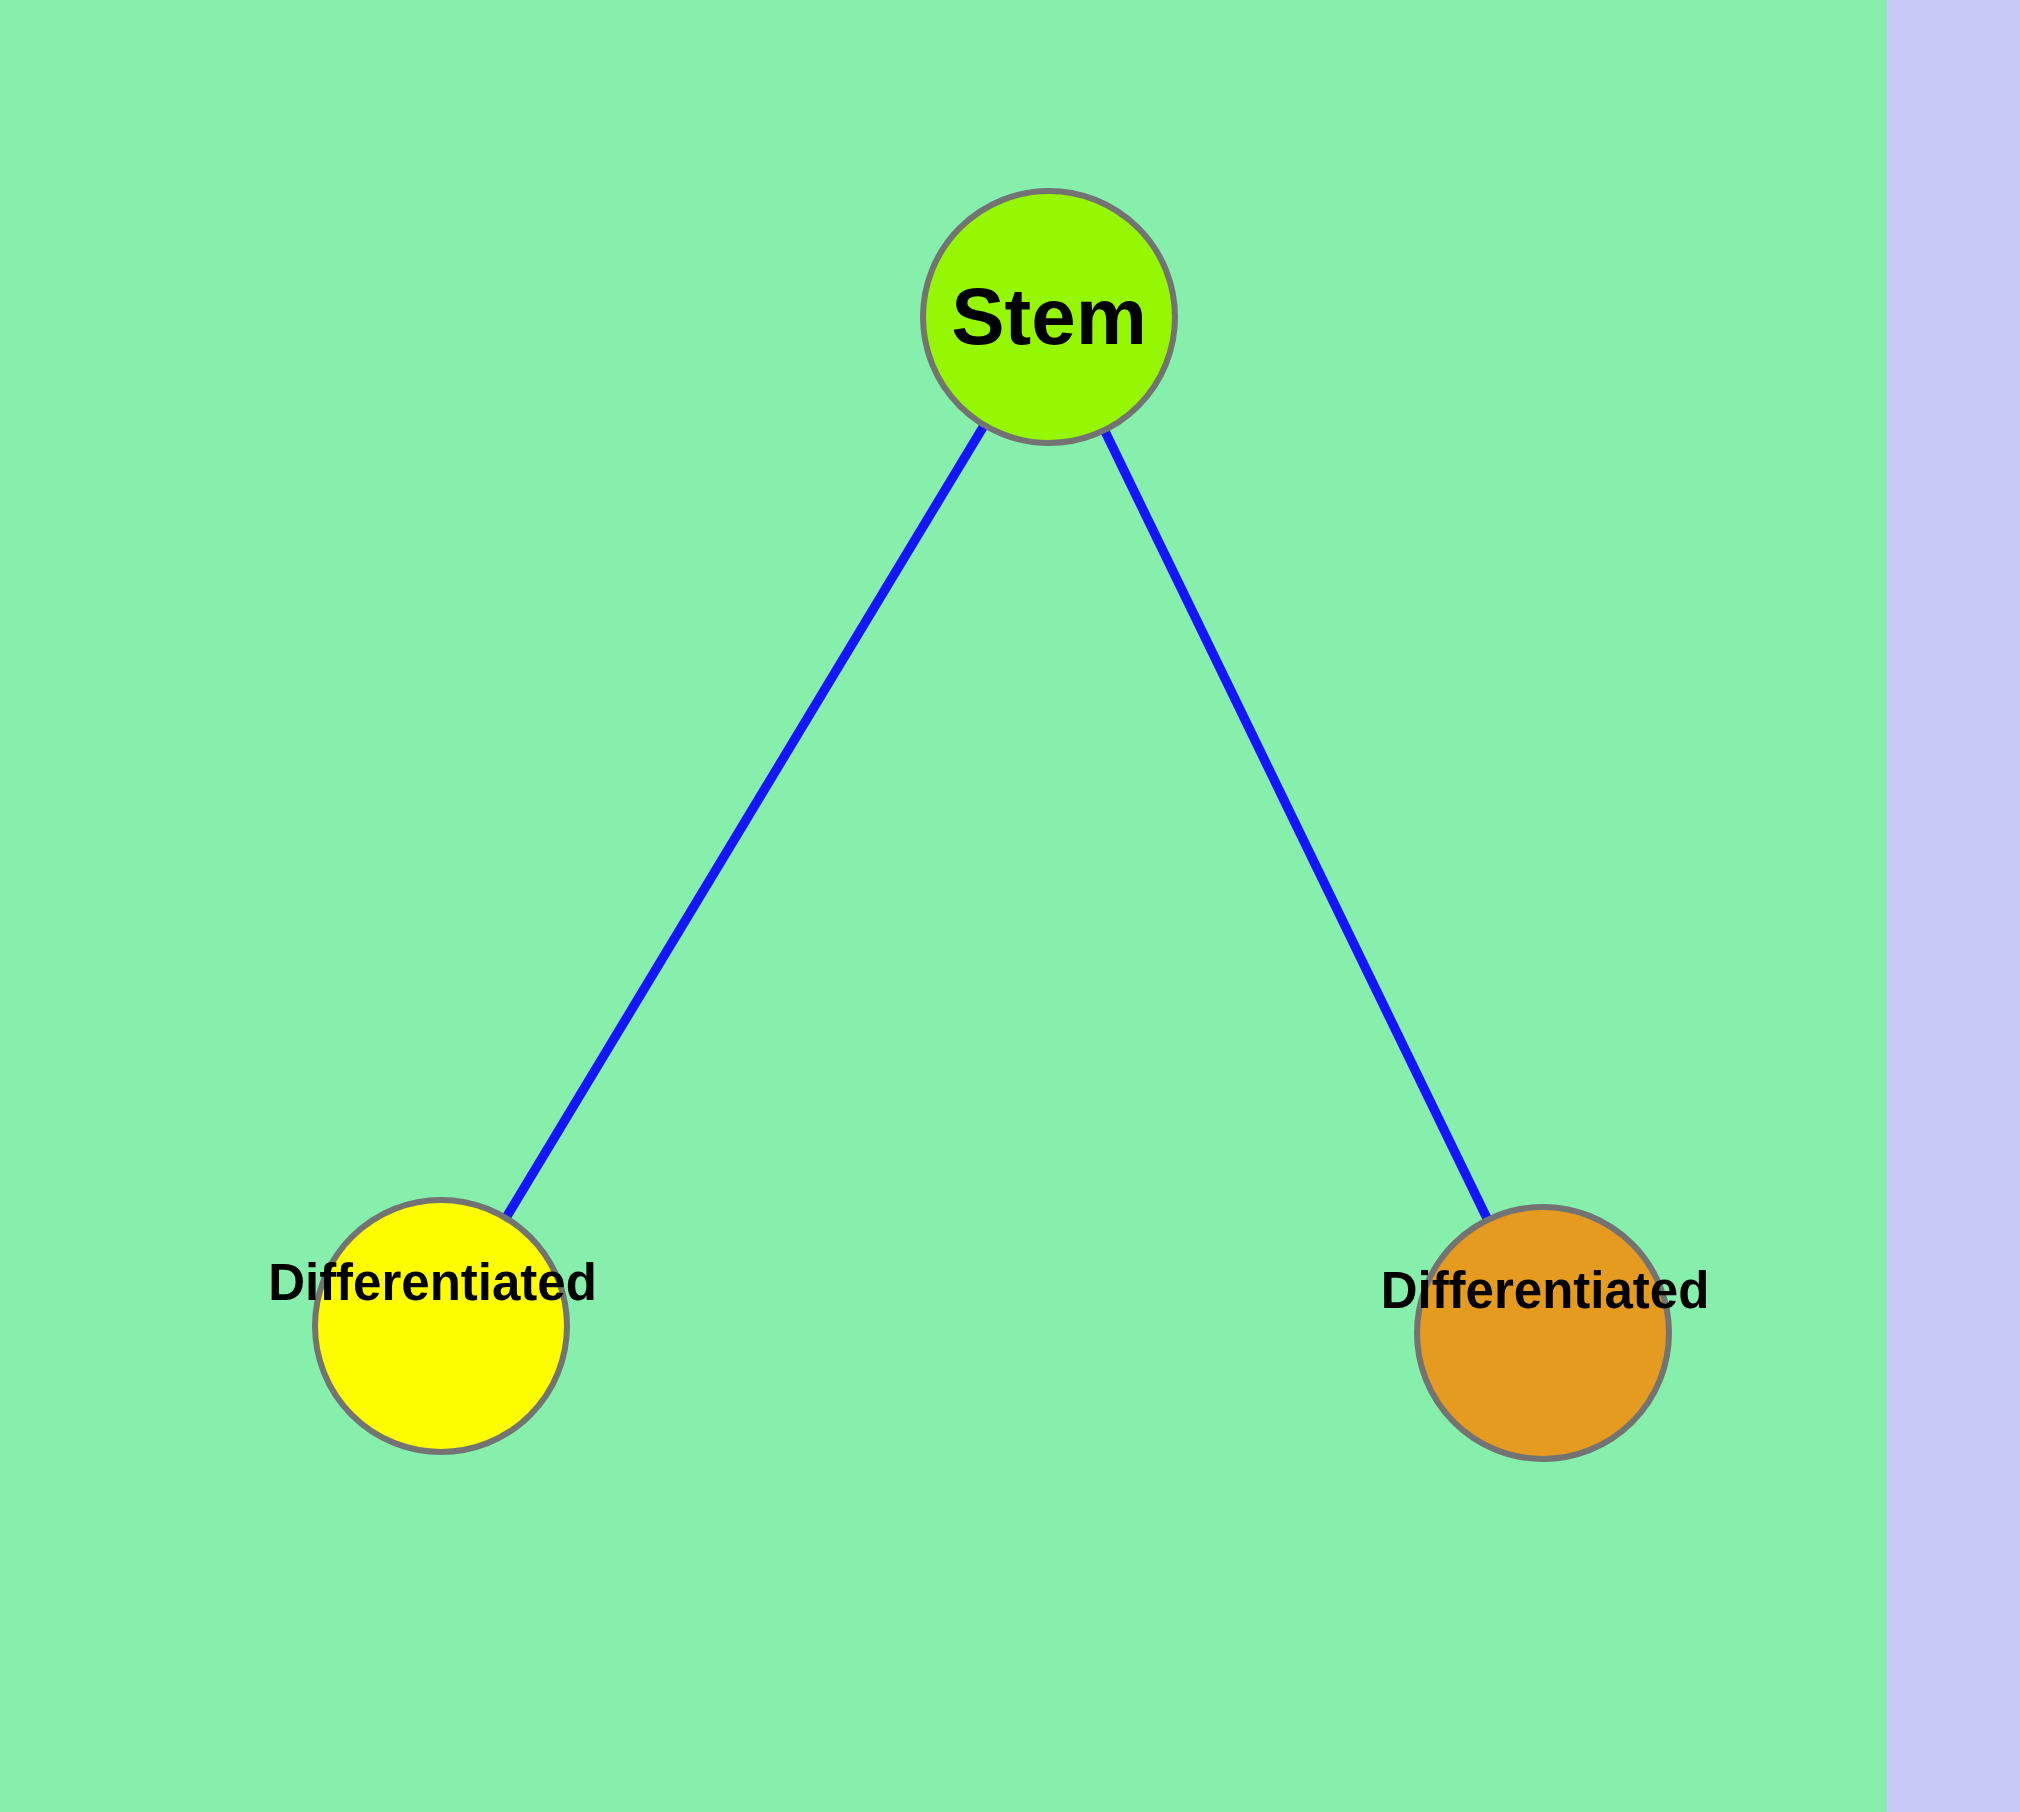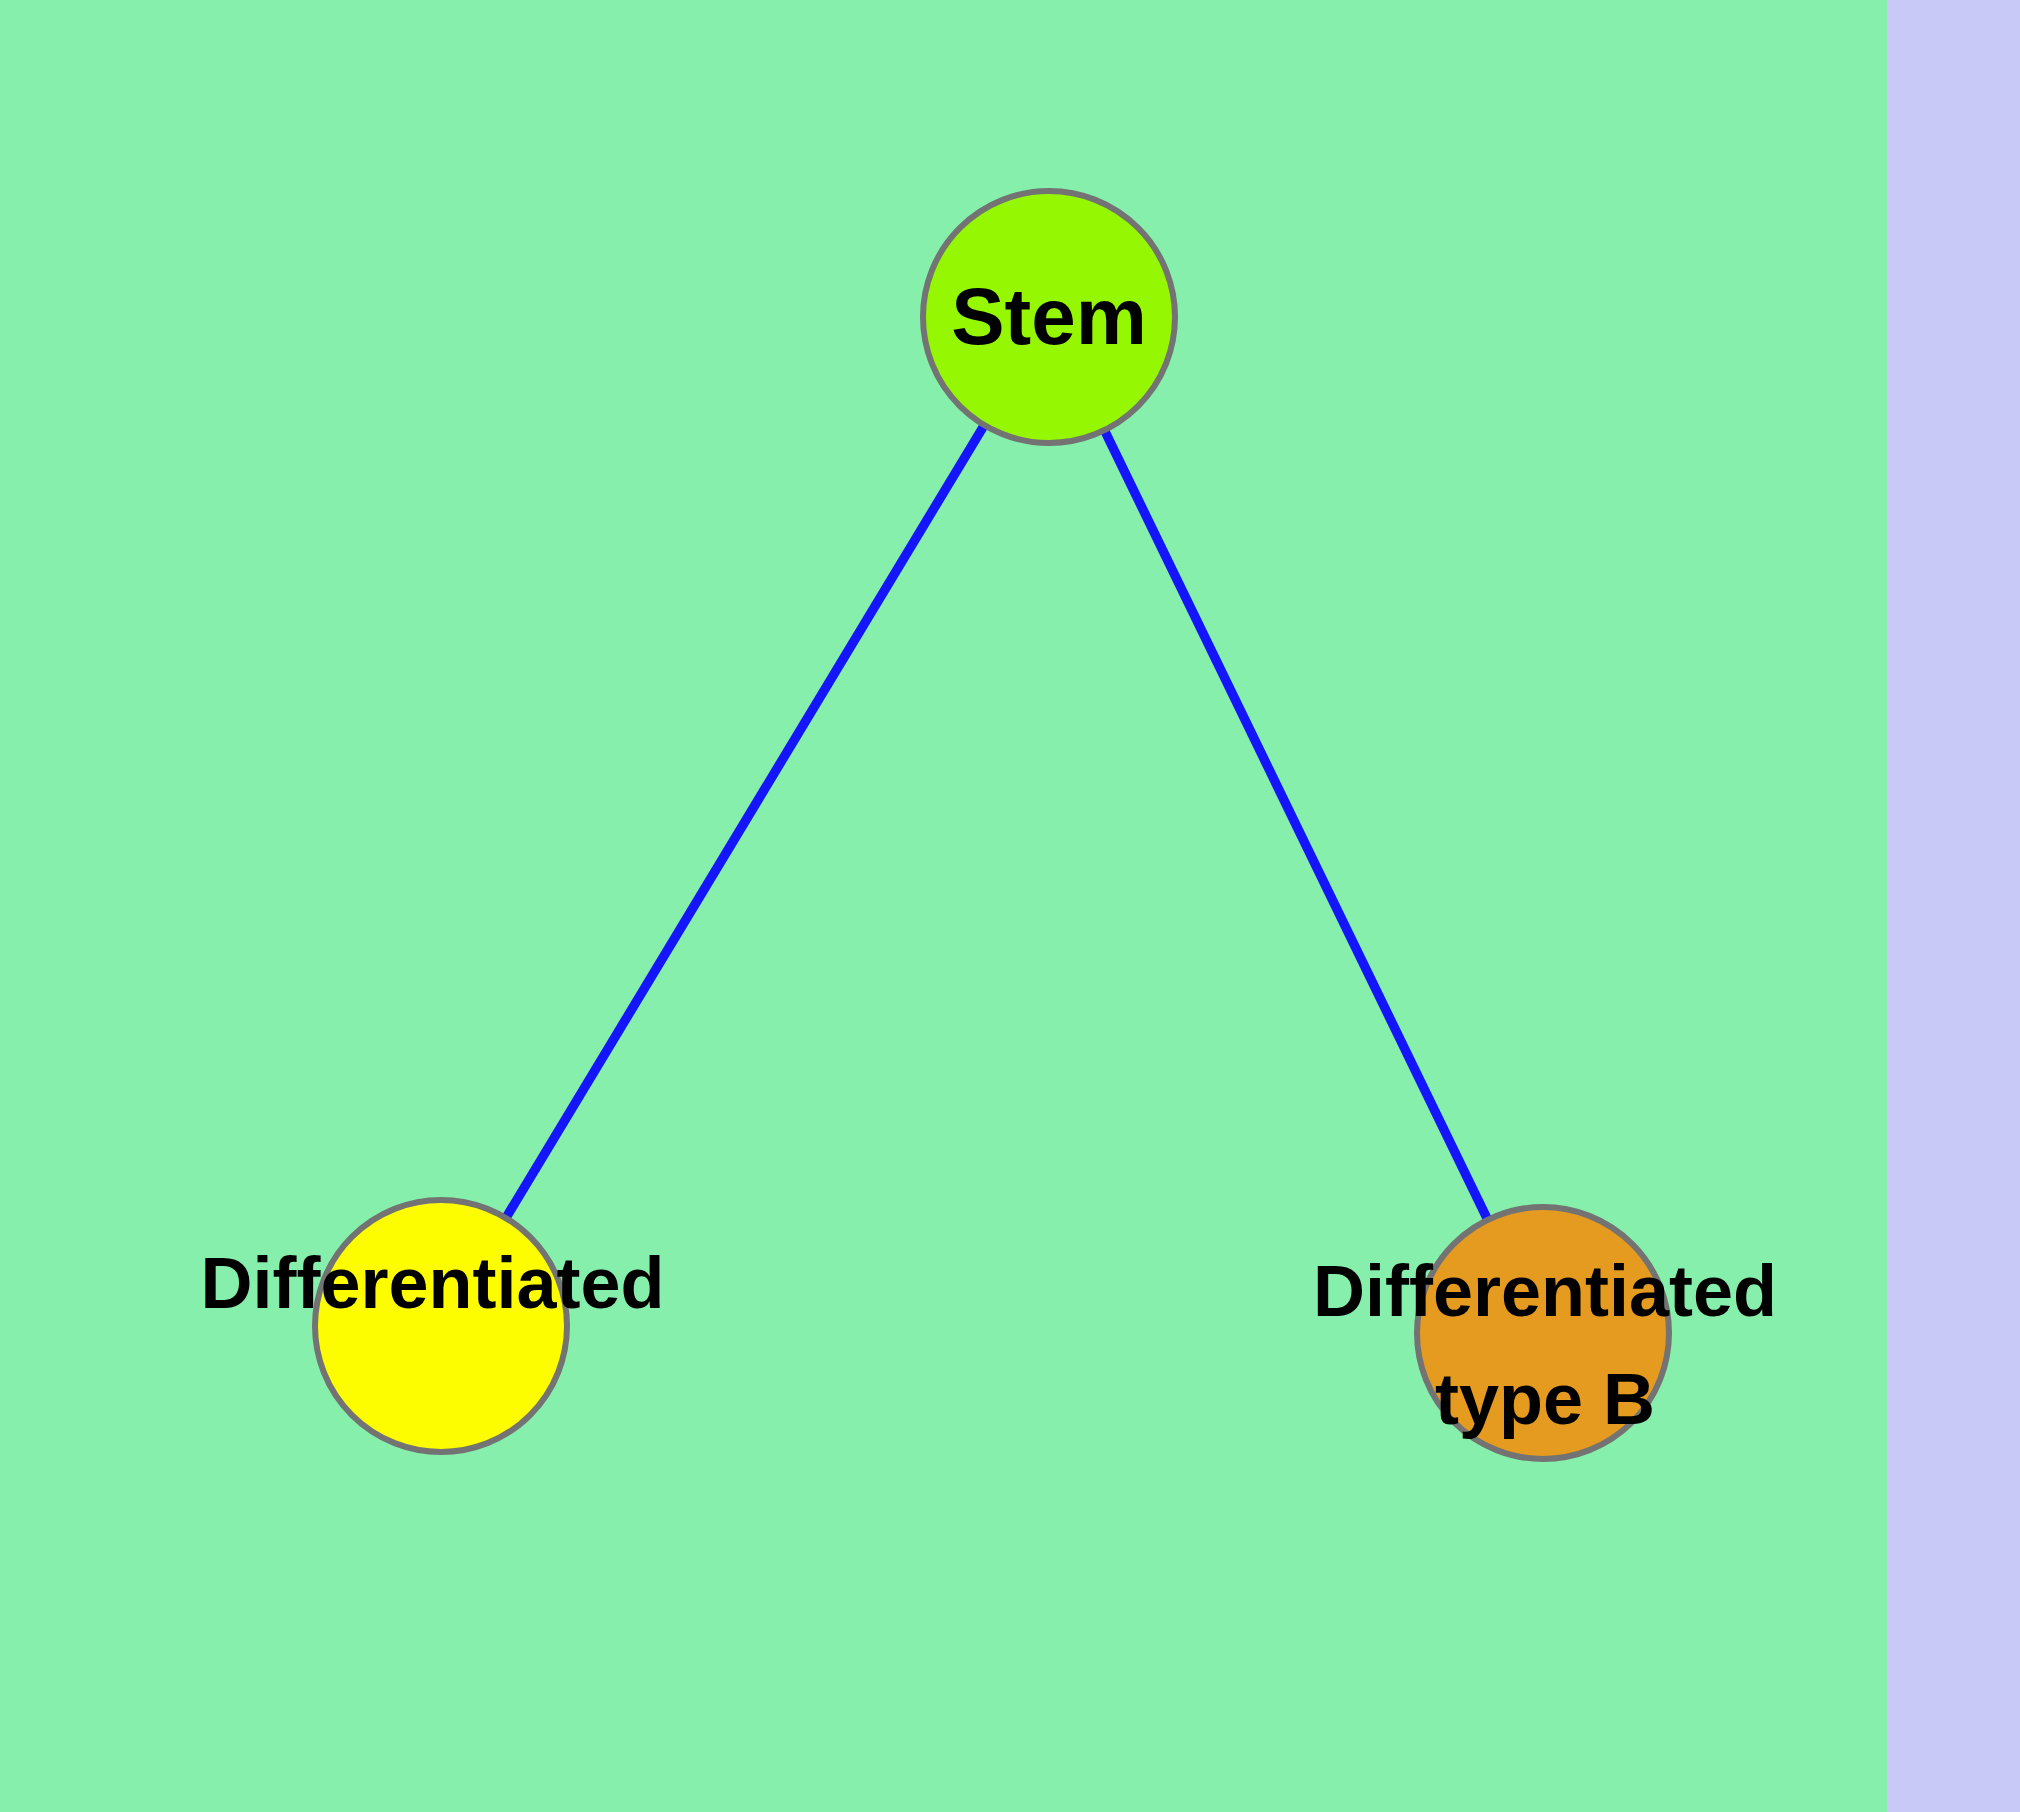--- a/index.html
+++ b/index.html
@@ -44,21 +44,21 @@
     line-height: 108px;
     text-align: center;
     white-space: nowrap;
   }
   .float-label {
     position: absolute;
     width: 848px;
     z-index: 3;
     color: #000000;
     font-weight: bold;
-    font-size: 72px;
+    font-size: 51px;
     line-height: 108px;
     text-align: center;
   }
   
   .label-diff-a { left: 8.5px;   top: 1229px; } 
   .label-diff-b { left: 1121px; top: 1237px; } 
   .label-line { display: block; }
 </style>
 </head>
 <body>
@@ -75,17 +75,16 @@
   </div>
 
   <div class="node node-diff-a" style="background-color: rgb(253, 253, 0);"></div>
   <div class="float-label label-diff-a">
     <span class="label-line">Differentiated</span>
   </div>
 
   <div class="node node-diff-b" style="background-color: rgb(229, 154, 32);"></div>
   <div class="float-label label-diff-b">
     <span class="label-line">Differentiated</span>
-    <span class="label-line">type B</span>
   </div>
 
 </div>
 
 
 </body></html>

